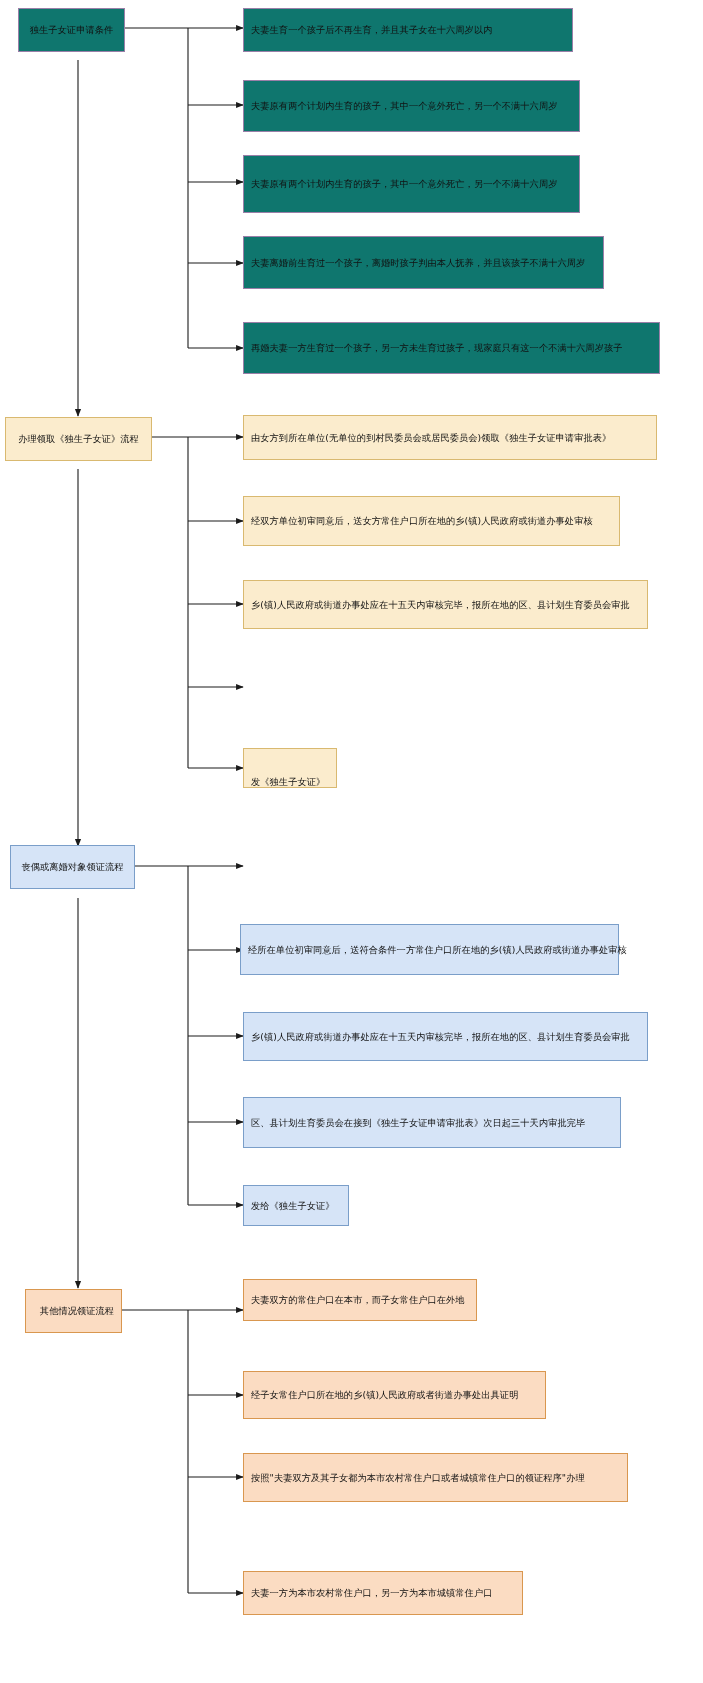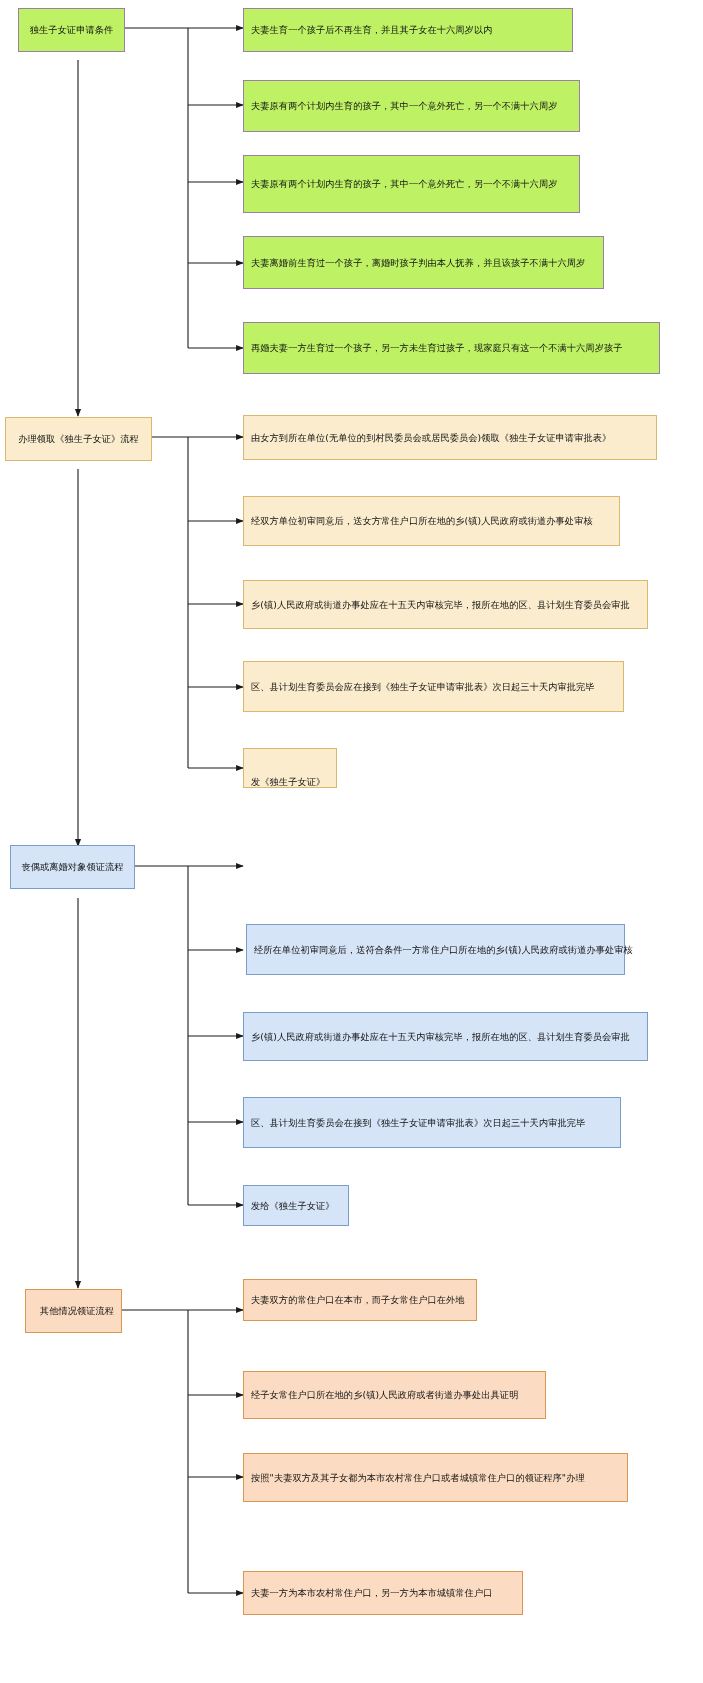--- a/index.html
+++ b/index.html
@@ -40,21 +40,21 @@
     letter-spacing: 0.1px;
     padding-left: 7px;
     padding-right: 20px;
     white-space: nowrap;
   }
   .node.root {
     justify-content: center;
     padding-left: 5px;
     padding-right: 5px;
   }
-  .sec-purple  { background: #bef264; border-color: #9a7fa8; }
+  .sec-purple  { background: #0f766e; border-color: #9a7fa8; }
   .sec-yellow  { background: #fbeccd; border-color: #d9b970; }
   .sec-blue    { background: #d6e4f7; border-color: #7a9ec9; }
   .sec-orange  { background: #fbdcc2; border-color: #d9974f; }
 </style>
 </head>
 <body>
 
 <div id="canvas">
 
   <svg class="edges" viewBox="0 0 703 1683" xmlns="http://www.w3.org/2000/svg">
@@ -137,34 +137,31 @@
   </div>
 
   <div class="node sec-yellow" style="left:243px; top:496px; width:377px; height:50px;">
     <span>经双方单位初审同意后，送女方常住户口所在地的乡(镇)人民政府或街道办事处审核</span>
   </div>
 
   <div class="node sec-yellow" style="left:243px; top:580px; width:405px; height:49px;">
     <span>乡(镇)人民政府或街道办事处应在十五天内审核完毕，报所在地的区、县计划生育委员会审批</span>
   </div>
 
-  <div class="node sec-yellow" style="left:243px; top:661px; width:381px; height:51px;">
-    <span>区、县计划生育委员会应在接到《独生子女证申请审批表》次日起三十天内审批完毕</span>
-  </div>
 
   <div class="node sec-yellow" style="left:243px; top:748px; width:94px; height:40px;align-items:flex-end;">
     <span>发《独生子女证》</span>
   </div>
 
   <div class="node root sec-blue" style="left:10px; top:845px; width:125px; height:44px;">
     <span>丧偶或离婚对象领证流程</span>
   </div>
 
 
-  <div class="node sec-blue" style="left:246px; top:924px; width:379px; height:51px;">
+  <div class="node sec-blue" style="left:240px; top:924px; width:379px; height:51px;">
     <span>经所在单位初审同意后，送符合条件一方常住户口所在地的乡(镇)人民政府或街道办事处审核</span>
   </div>
 
   <div class="node sec-blue" style="left:243px; top:1012px; width:405px; height:49px;">
     <span>乡(镇)人民政府或街道办事处应在十五天内审核完毕，报所在地的区、县计划生育委员会审批</span>
   </div>
 
   <div class="node sec-blue" style="left:243px; top:1097px; width:378px; height:51px;">
     <span>区、县计划生育委员会在接到《独生子女证申请审批表》次日起三十天内审批完毕</span>
   </div>

